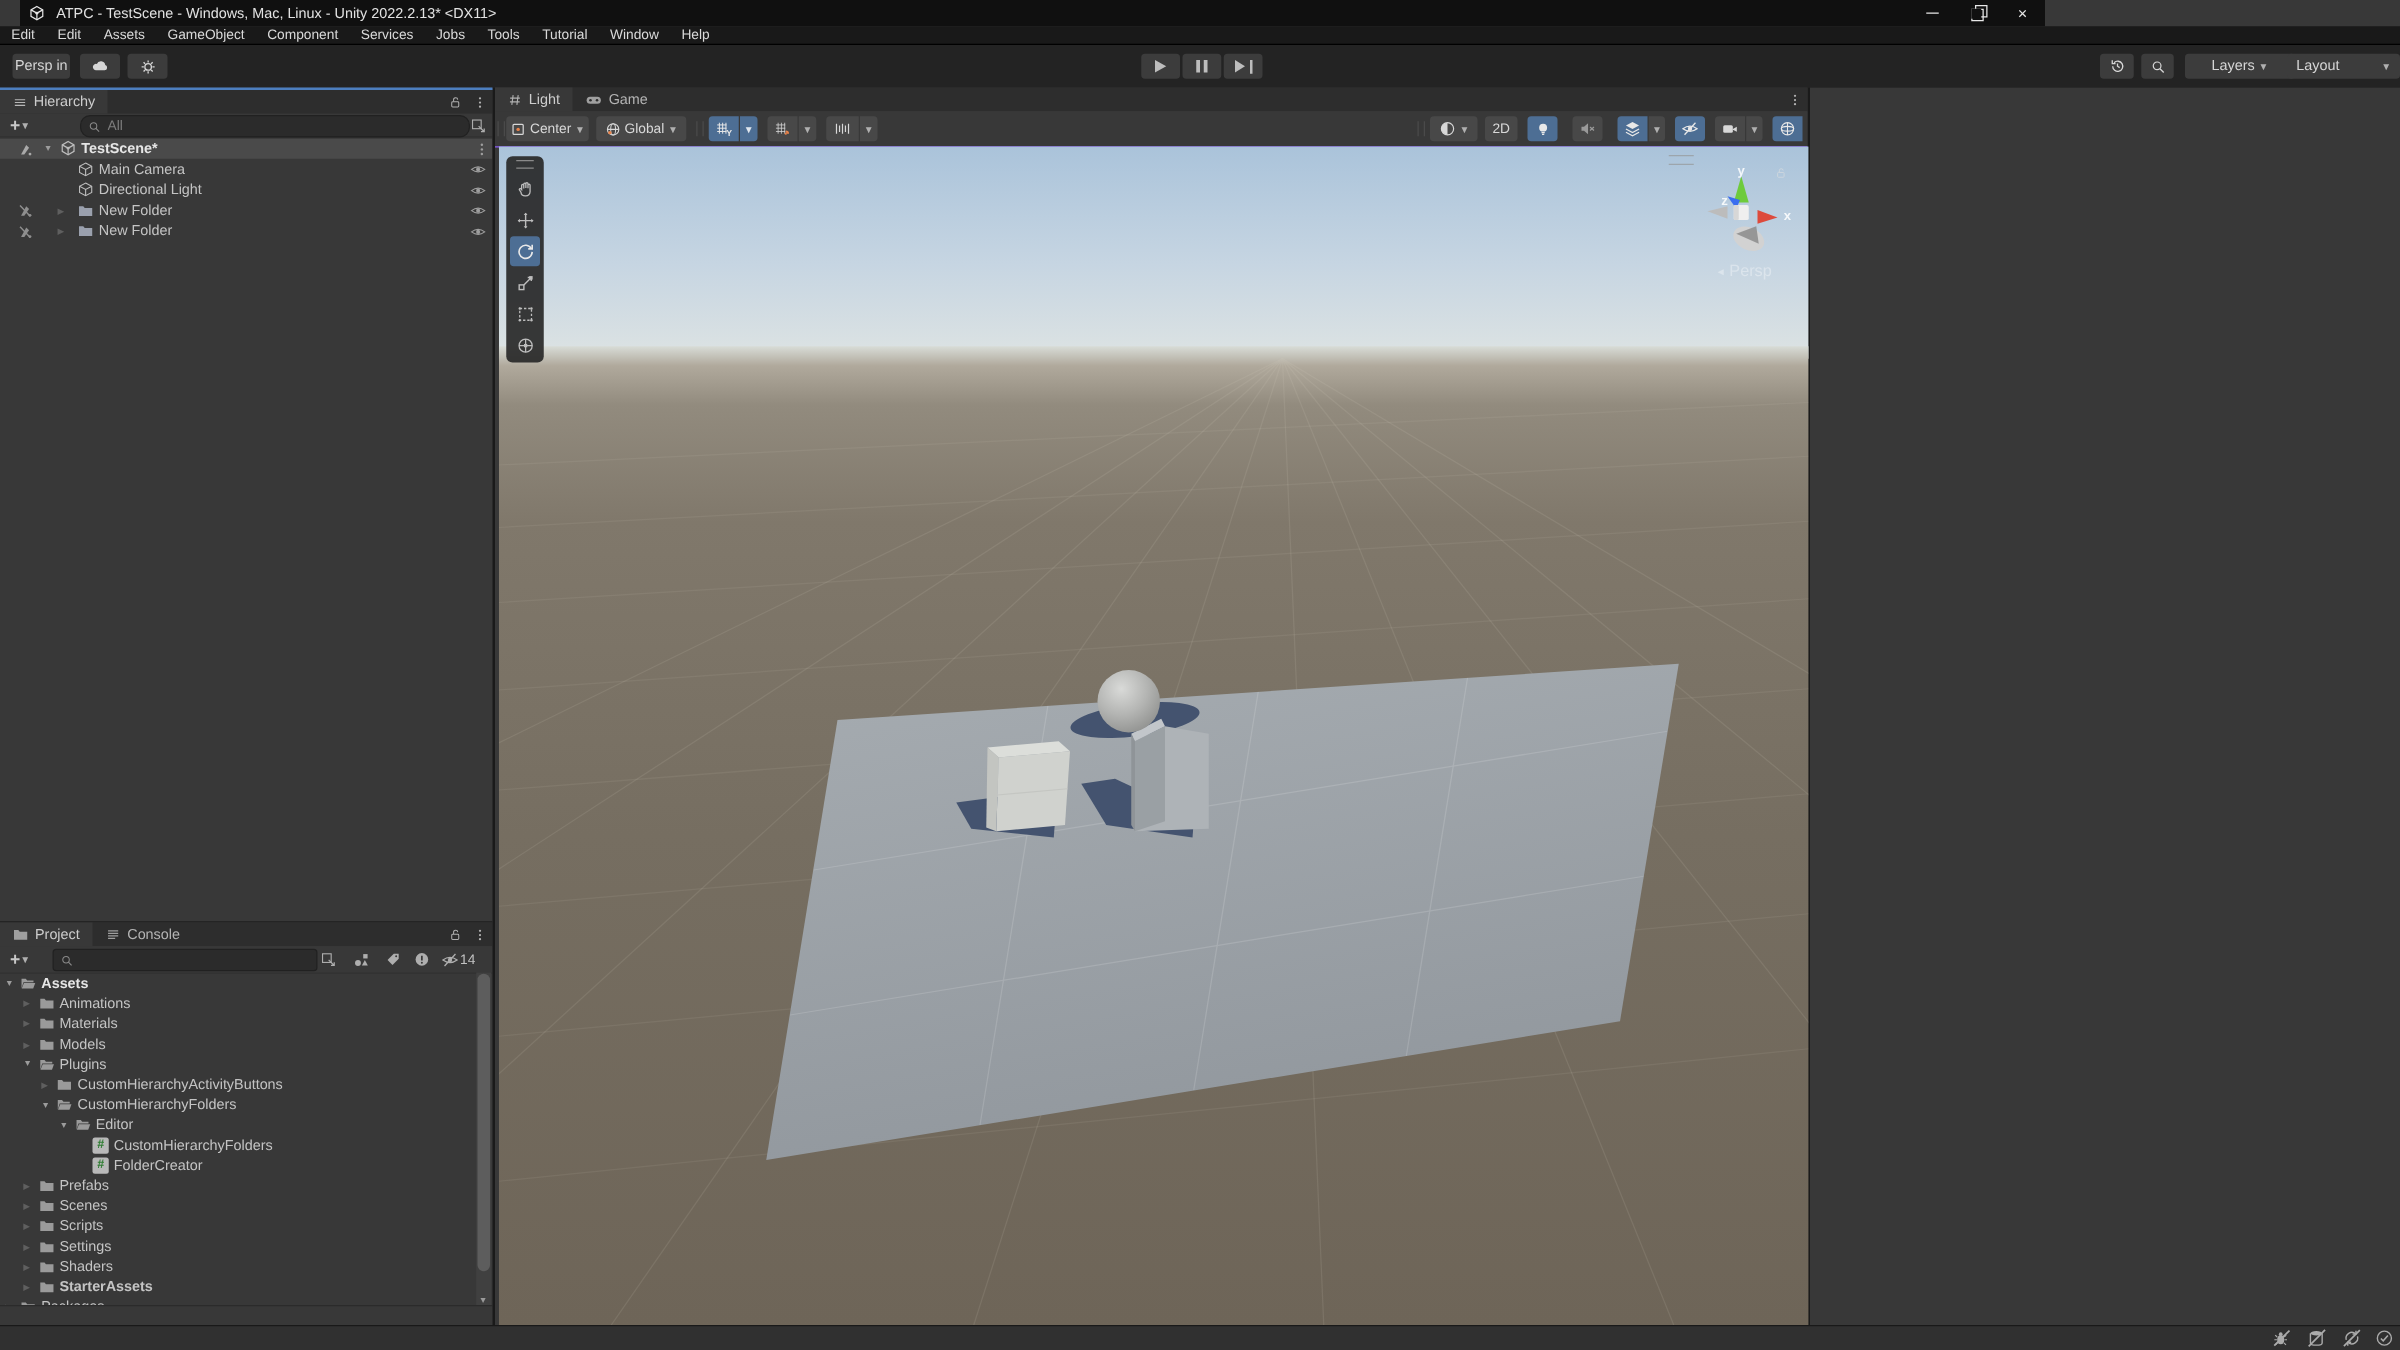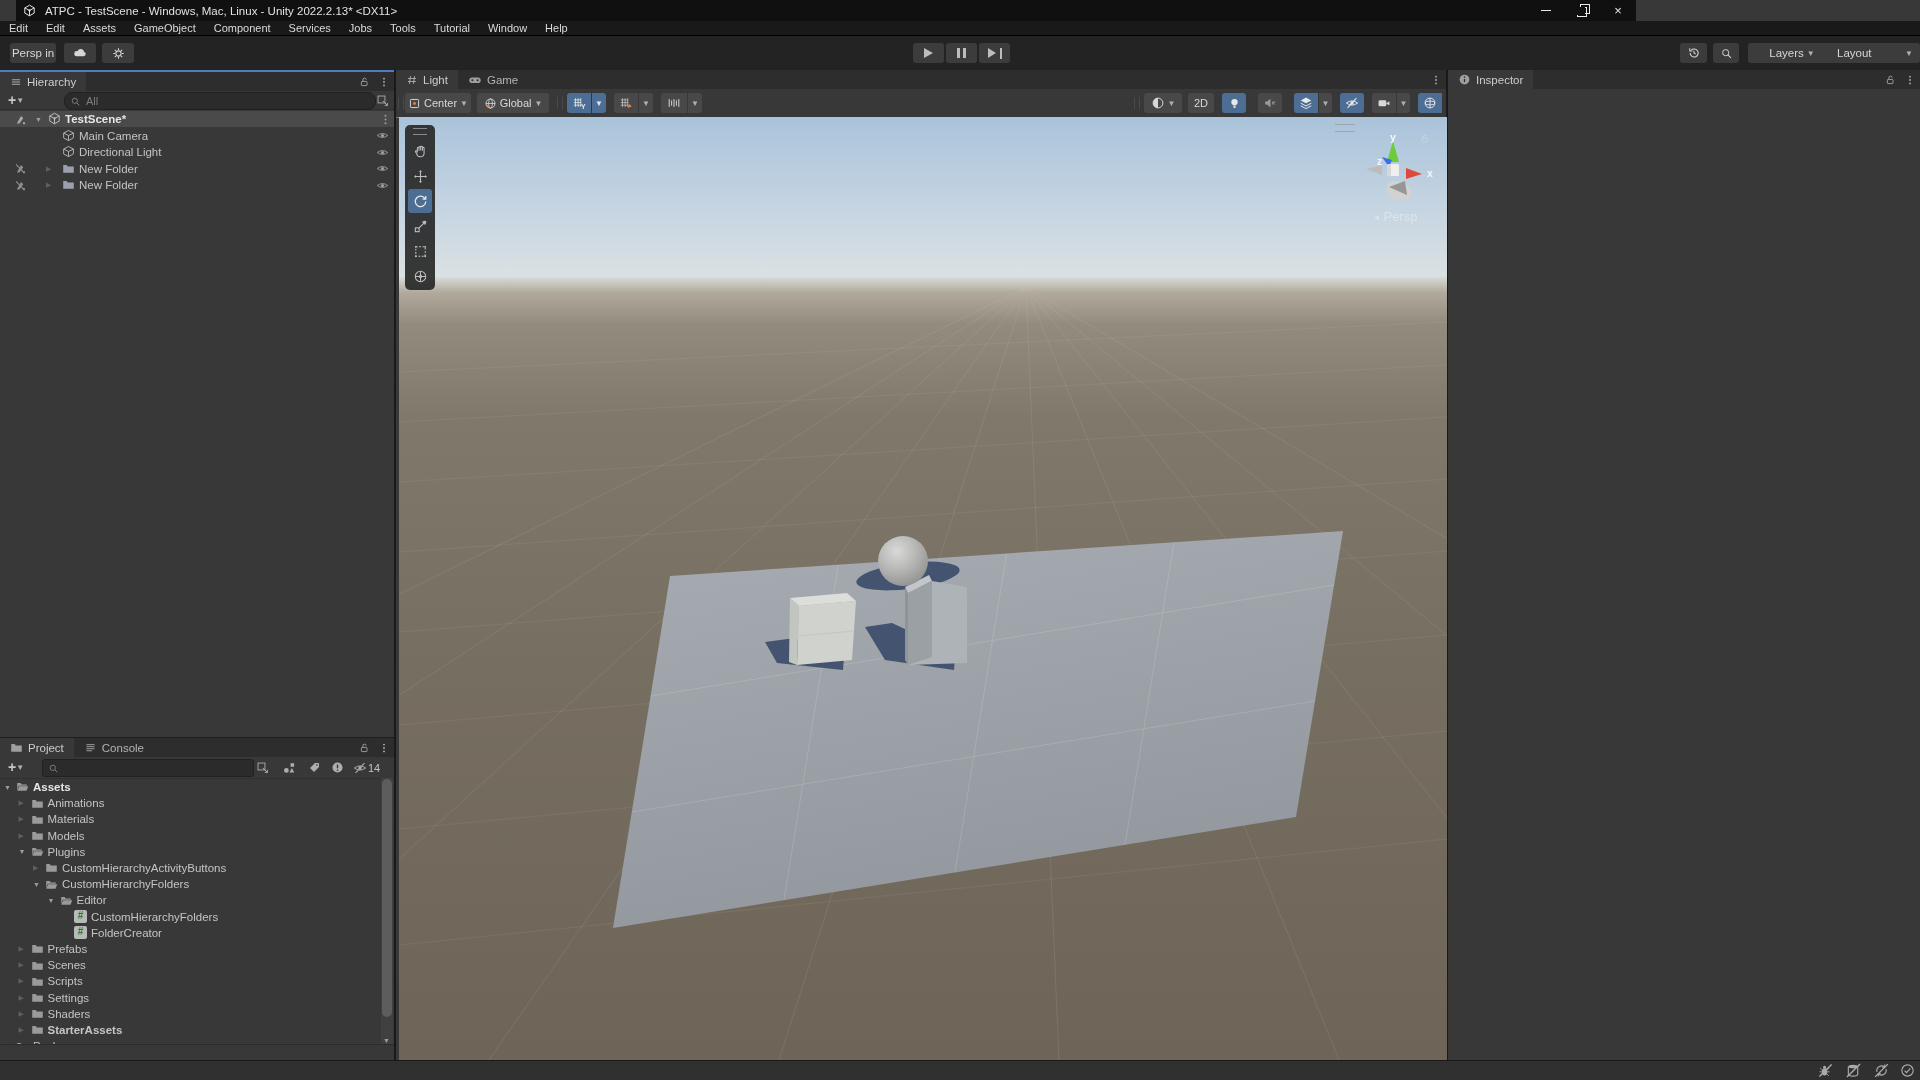--- a/index.html
+++ b/index.html
@@ -902,36 +902,20 @@
       <span class="axis-lab" style="left:1028px;top:50px;">x</span>
       <span class="axis-lab" style="left:978px;top:38px;">z</span>
       <svg class="ic abs gizmo-lock" width="11" height="11">
           <use href="#i-lock"></use>
         </svg>
       <div class="persp"><span class="arr">◄</span><span>Persp</span></div>
     </div>
   </div>
 
   <div class="abs panel inspector">
-    <div class="tabbar">
-      <div class="tab active">
-        <svg class="ic" width="13" height="13" style="color:#9f9f9f">
-            <use href="#i-info"></use>
-          </svg>
-        <span>Inspector</span>
-      </div>
-      <div class="tab-tools">
-        <svg class="ic" width="12" height="12">
-            <use href="#i-lock"></use>
-          </svg>
-        <svg class="ic" width="12" height="12">
-            <use href="#i-kebab"></use>
-          </svg>
-      </div>
-    </div>
     <div class="abs" style="left:0;top:19px;right:0;bottom:0;background:#383838;"></div>
   </div>
 
   <div class="abs statusbar">
     <svg class="ic sic" style="left:1818px;" width="15" height="15">
         <use href="#i-bug-x"></use>
       </svg>
     <svg class="ic sic" style="left:1846px;" width="15" height="15">
         <use href="#i-db-x"></use>
       </svg>

